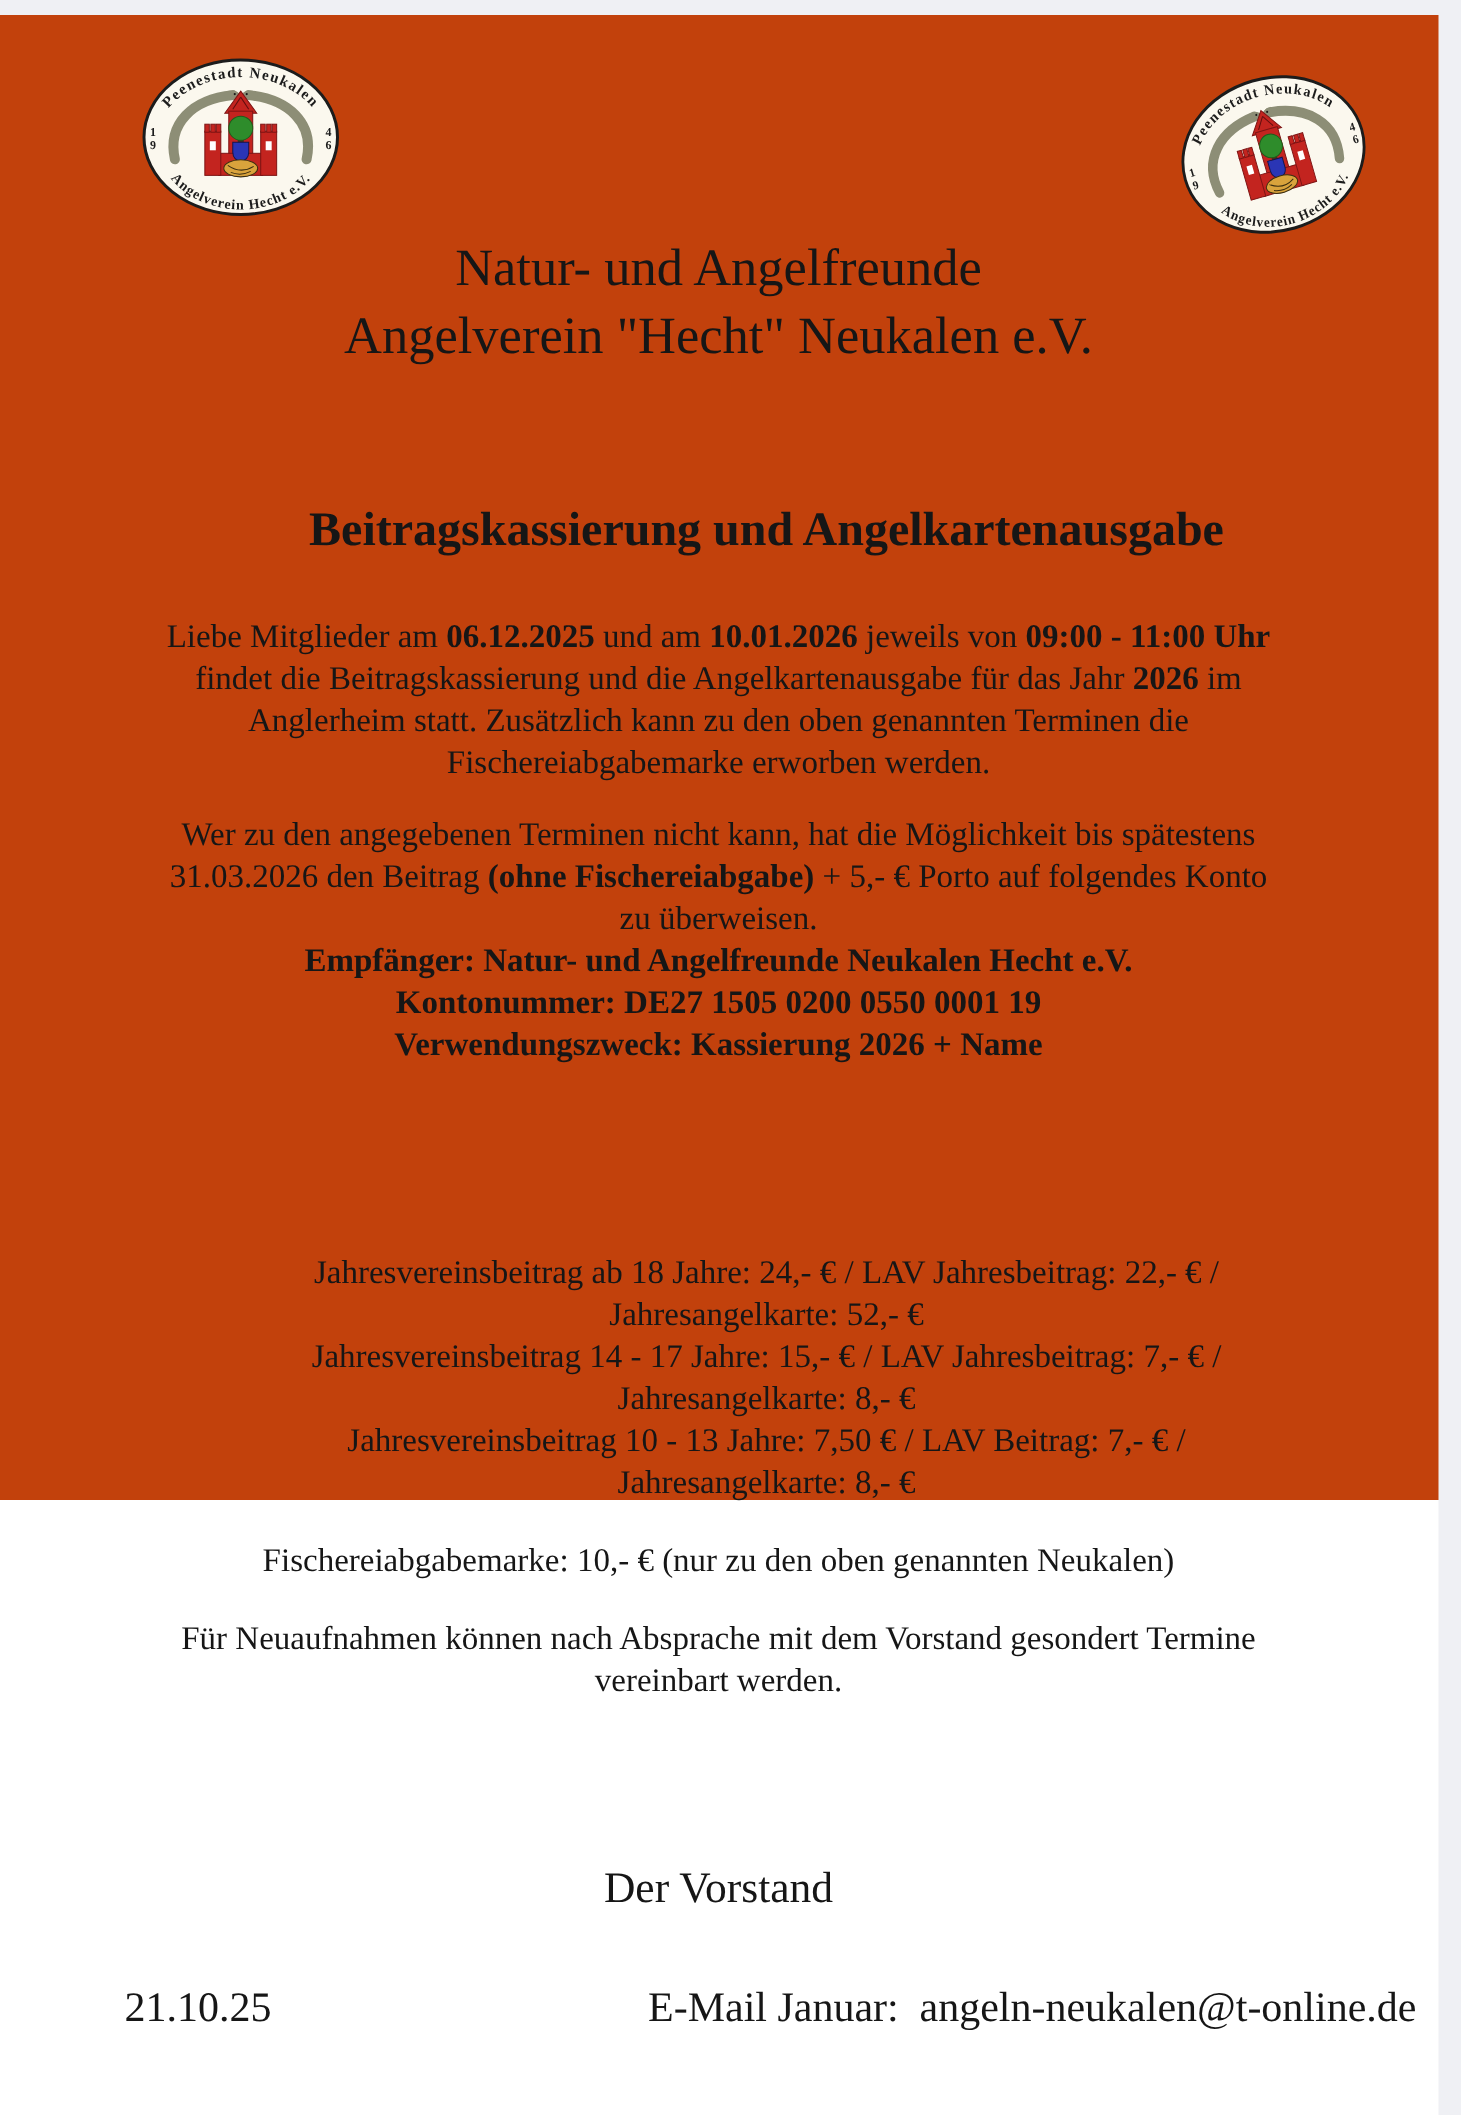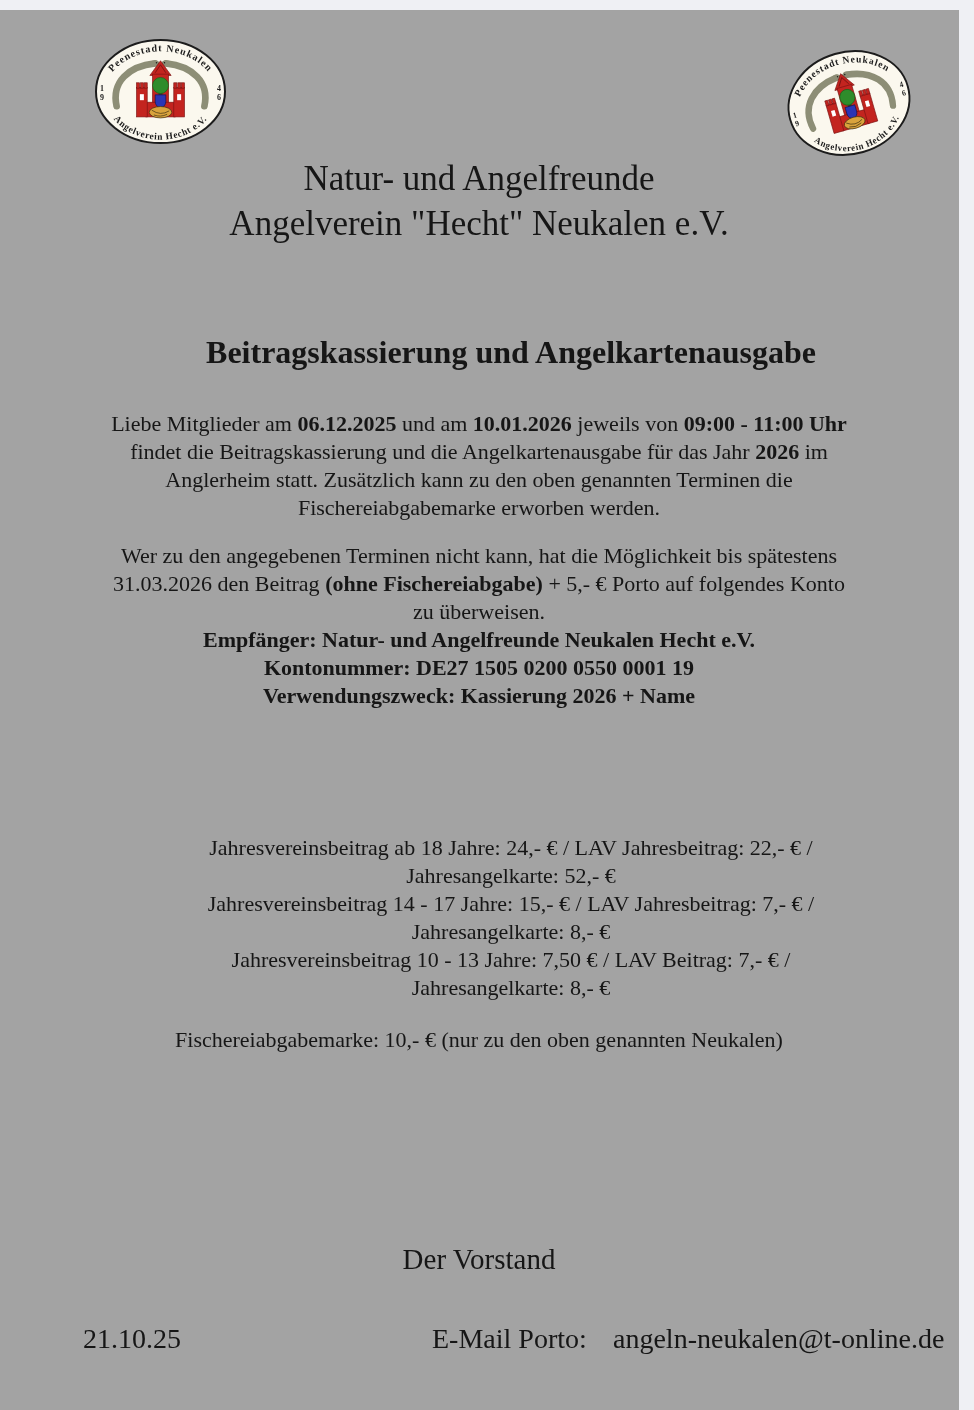--- a/index.html
+++ b/index.html
@@ -1,18 +1,18 @@
 <!DOCTYPE html>
 <html><head>
 <meta charset="utf-8">
 <style>
   html,body { margin:0; padding:0; }
   body { background:#ffffff; width:974px; height:1410px; overflow:hidden;
          font-family:"Liberation Serif", serif; color:#161616; }
-  .page { position:relative; width:974px; height:1410px; background:#a3a3a3; }
+  .page { position:relative; width:974px; height:1000px; background:#c2410c; }
 
   .gutter { background:#eff0f4; position:absolute; }
   .gutter-top { left:0; top:0; width:974px; height:10px; }
   .gutter-right { left:959px; top:0; width:15px; height:1410px; }
 
   .logo { position:absolute; }
   .logo-left  { left:94px;  top:38px; width:133px; height:107px; }
   .logo-right { left:786px; top:50px; width:126px; height:106px;
                 transform:rotate(-16deg); transform-origin:50% 50%; }
 
@@ -113,19 +113,20 @@
     <span>Natur- und Angelfreunde</span>
     <span>Angelverein "Hecht" Neukalen e.V.</span>
   </h1>
 
   <h2 class="centered doc-heading">Beitragskassierung und Angelkartenausgabe</h2>
 
   <p class="centered block b-intro"><span>Liebe Mitglieder am </span><b>06.12.2025</b><span> und am </span><b>10.01.2026</b><span> jeweils von </span><b>09:00 - 11:00 Uhr</b><br><span>findet die Beitragskassierung und die Angelkartenausgabe für das Jahr </span><b>2026</b><span> im</span><br><span>Anglerheim statt. Zusätzlich kann zu den oben genannten Terminen die</span><br><span>Fischereiabgabemarke erworben werden.</span></p>
   <p class="centered block b-transfer"><span>Wer zu den angegebenen Terminen nicht kann, hat die Möglichkeit bis spätestens</span><br><span>31.03.2026 den Beitrag </span><b>(ohne Fischereiabgabe)</b><span> + 5,- € Porto auf folgendes Konto</span><br><span>zu überweisen.</span><br><b>Empfänger: Natur- und Angelfreunde Neukalen Hecht e.V.</b><br><b>Kontonummer: DE27 1505 0200 0550 0001 19</b><br><b>Verwendungszweck: Kassierung 2026 + Name</b></p>
   <p class="centered block b-fees"><span>Jahresvereinsbeitrag ab 18 Jahre: 24,- € / LAV Jahresbeitrag: 22,- € /</span><br><span>Jahresangelkarte: 52,- €</span><br><span>Jahresvereinsbeitrag 14 - 17 Jahre: 15,- € / LAV Jahresbeitrag: 7,- € /</span><br><span>Jahresangelkarte: 8,- €</span><br><span>Jahresvereinsbeitrag 10 - 13 Jahre: 7,50 € / LAV Beitrag: 7,- € /</span><br><span>Jahresangelkarte: 8,- €</span></p>
   <p class="centered block b-stamp"><span>Fischereiabgabemarke: 10,- € (nur zu den oben genannten Neukalen)</span></p>
+  <p class="centered block b-new"><span>Für Neuaufnahmen können nach Absprache mit dem Vorstand gesondert Termine</span><br><span>vereinbart werden.</span></p>
 
   <p class="centered signature">Der Vorstand</p>
 
   <span class="footer-item f-date">21.10.25</span>
-  <span class="footer-item f-label">E-Mail Porto:</span>
+  <span class="footer-item f-label">E-Mail Januar:</span>
   <span class="footer-item f-email">angeln-neukalen@t-online.de</span>
 </div>
 
 </body></html>

